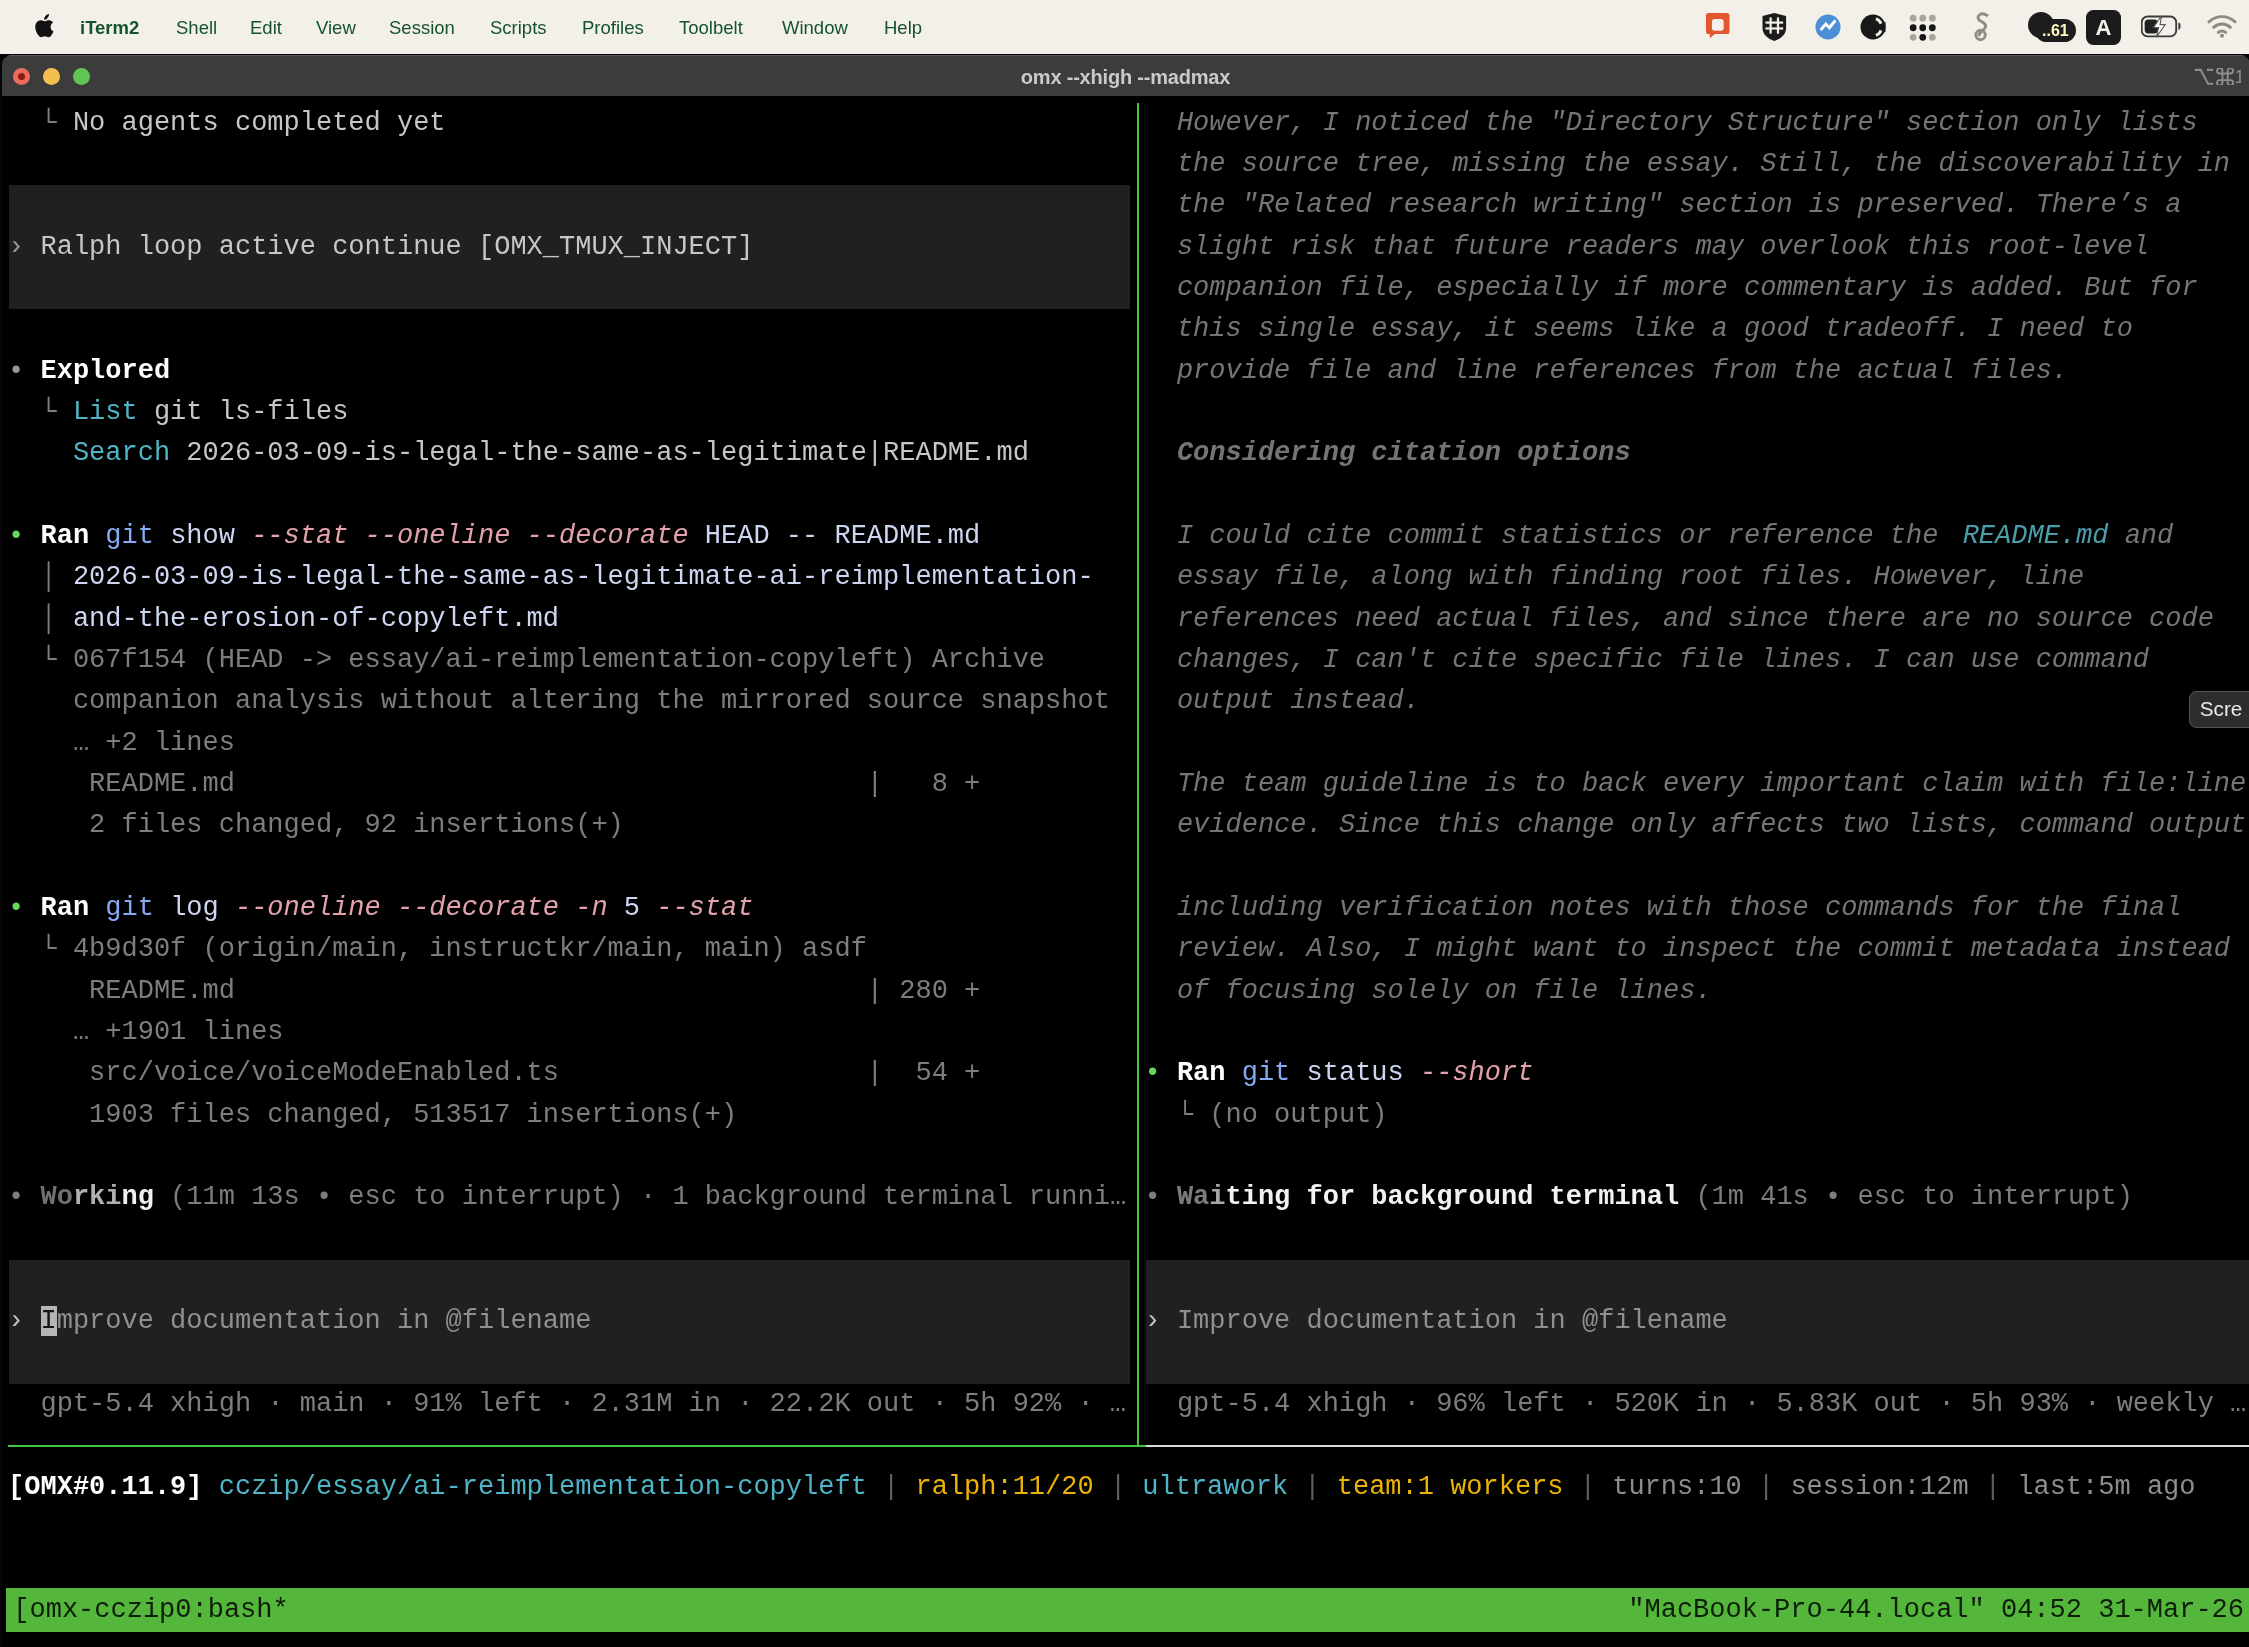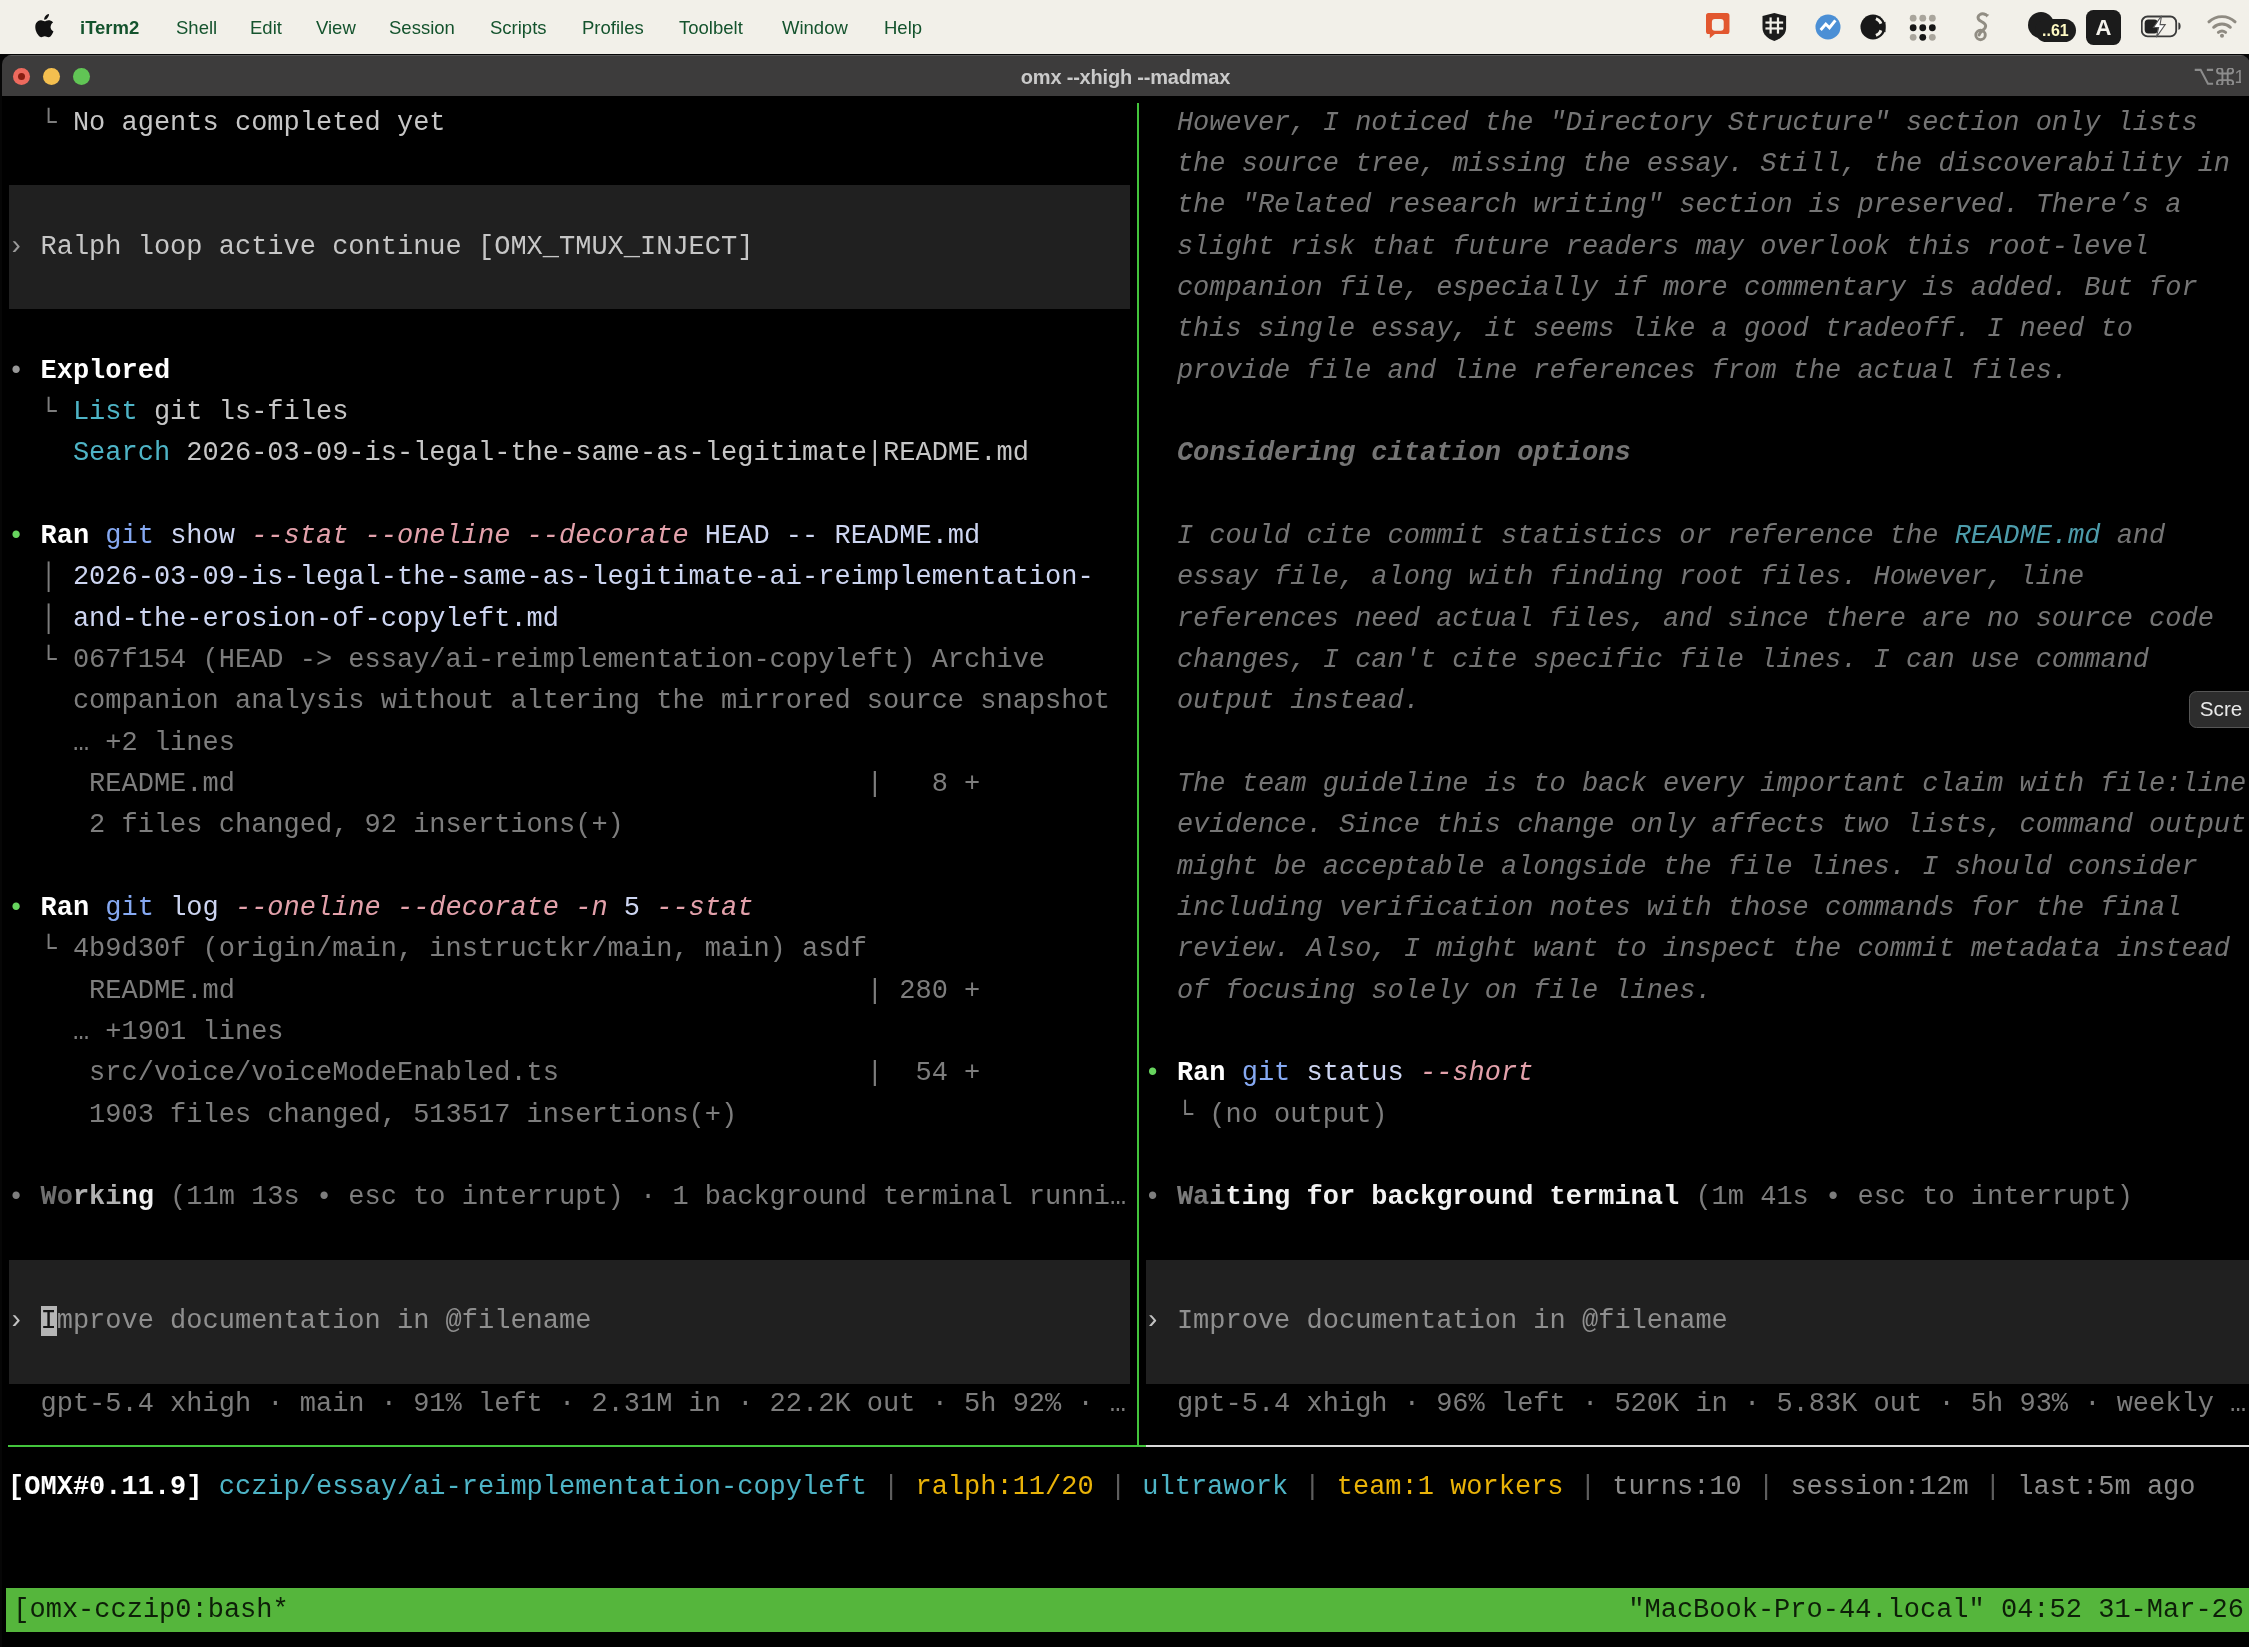--- a/index.html
+++ b/index.html
@@ -18,21 +18,21 @@
 .b{font-weight:bold;}
 .i{font-style:italic;}
 .dim{color:#7d7d7d;}
 .w{color:#ffffff;}
 .gr{color:#67d45e;}
 .bl{color:#86a9f2;}
 .pk{color:#e3a1ab;font-style:italic;}
 .lv{color:#cdd5f1;}
 .cy{color:#4eb4c6;}
 .ig{color:#757575;}
-.it{color:#4d9cab;}
+.it{color:#4d9cab;margin-left:8px;}
 .sg{color:#eab308;font-family:Liberation Mono, monospace;}
 .box{position:absolute;background:#202020;}
 </style></head><body>
 
 <div id="menubar">
 <svg style="position:absolute;left:34px;top:14px" width="20" height="24" viewBox="0 0 27 33">
       <path fill="#111" d="M18.5 5.2c1.3-1.6 2.2-3.8 1.9-5.2-1.7.1-3.7 1.2-4.9 2.7-1.1 1.3-2 3.4-1.7 5.2 1.9.2 3.6-1 4.7-2.7z"></path>
       <path fill="#111" d="M22.6 17.6c0-4 3.3-5.9 3.4-6-1.9-2.7-4.7-3.1-5.7-3.1-2.4-.3-4.7 1.4-6 1.4-1.2 0-3.1-1.4-5.1-1.3-2.6 0-5 1.5-6.4 3.9-2.7 4.7-.7 11.7 2 15.5 1.3 1.9 2.8 4 4.8 3.9 1.9-.1 2.7-1.2 5-1.2 2.3 0 3 1.2 5.1 1.2 2.1 0 3.4-1.9 4.7-3.8 1.5-2.2 2.1-4.3 2.1-4.4-.1 0-4-1.5-4-6.1z"></path>
     </svg>
 <div class="mi" style="left:80px;font-weight:bold;">iTerm2</div>
@@ -157,21 +157,20 @@
 <div class="r" style="left:1143px;top:213px"><span class="ig i">  this single essay, it seems like a good tradeoff. I need to</span></div>
 <div class="r" style="left:1143px;top:255px"><span class="ig i">  provide file and line references from the actual files.</span></div>
 <div class="r" style="left:1143px;top:337px"><span class="ig i b">  Considering citation options</span></div>
 <div class="r" style="left:1143px;top:420px"><span class="ig i">  I could cite commit statistics or reference the </span><span class="it i">README.md</span><span class="ig i"> and</span></div>
 <div class="r" style="left:1143px;top:461px"><span class="ig i">  essay file, along with finding root files. However, line</span></div>
 <div class="r" style="left:1143px;top:503px"><span class="ig i">  references need actual files, and since there are no source code</span></div>
 <div class="r" style="left:1143px;top:544px"><span class="ig i">  changes, I can't cite specific file lines. I can use command</span></div>
 <div class="r" style="left:1143px;top:585px"><span class="ig i">  output instead.</span></div>
 <div class="r" style="left:1143px;top:668px"><span class="ig i">  The team guideline is to back every important claim with file:line</span></div>
 <div class="r" style="left:1143px;top:709px"><span class="ig i">  evidence. Since this change only affects two lists, command output</span></div>
-<div class="r" style="left:1143px;top:751px"><span class="ig i">  might be acceptable alongside the file lines. I should consider</span></div>
 <div class="r" style="left:1143px;top:792px"><span class="ig i">  including verification notes with those commands for the final</span></div>
 <div class="r" style="left:1143px;top:833px"><span class="ig i">  review. Also, I might want to inspect the commit metadata instead</span></div>
 <div class="r" style="left:1143px;top:875px"><span class="ig i">  of focusing solely on file lines.</span></div>
 <div class="r" style="left:1143px;top:957px"><span class="gr">•</span> <span class="w b">Ran</span> <span class="bl">git</span> <span class="lv">status</span> <span class="pk">--short</span></div>
 <div class="r" style="left:1143px;top:999px"><span class="dim">  └ (no output)</span></div>
 <div class="r" style="left:1143px;top:1081px"><span class="dim">•</span> <span class="b" style="color:#7b7b7b">Wa</span><span class="b" style="color:#a5a5a5">i</span><span class="b" style="color:#f2f2f2">ting for background terminal</span><span class="dim"> (1m 41s • esc to interrupt)</span></div>
 <div class="r" style="left:1143px;top:1205px"><span style="color:#c2c2c2">›</span> <span style="color:#8f8f8f">Improve documentation in @filename</span></div>
 <div class="r" style="left:1143px;top:1288px"><span class="dim">  gpt-5.4 xhigh · 96% left · 520K in · 5.83K out · 5h 93% · weekly …</span></div>
 <div class="r" style="left:6.6px;top:1371px"><span class="w b">[OMX#0.11.9]</span> <span class="cy">cczip/essay/ai-reimplementation-copyleft</span><span style="color:#5e5e5e"> | </span><span class="sg">ralph:11/20</span><span style="color:#5e5e5e"> | </span><span class="cy">ultrawork</span><span style="color:#5e5e5e"> | </span><span class="sg">team:1 workers</span><span style="color:#5e5e5e"> | </span><span style="color:#8d8d8d">turns:10</span><span style="color:#5e5e5e"> | </span><span style="color:#8d8d8d">session:12m</span><span style="color:#5e5e5e"> | </span><span style="color:#8d8d8d">last:5m ago</span></div>
 <div style="position:absolute;left:2187px;top:595px;width:74px;height:35px;background:#2d2d2d;border:1.5px solid #565656;border-radius:7.4px;color:#e9e9e9;font-size:20.7px;font-family:'Liberation Sans',sans-serif;line-height:34px;padding-left:10.3px;box-sizing:content-box">Scre</div>

